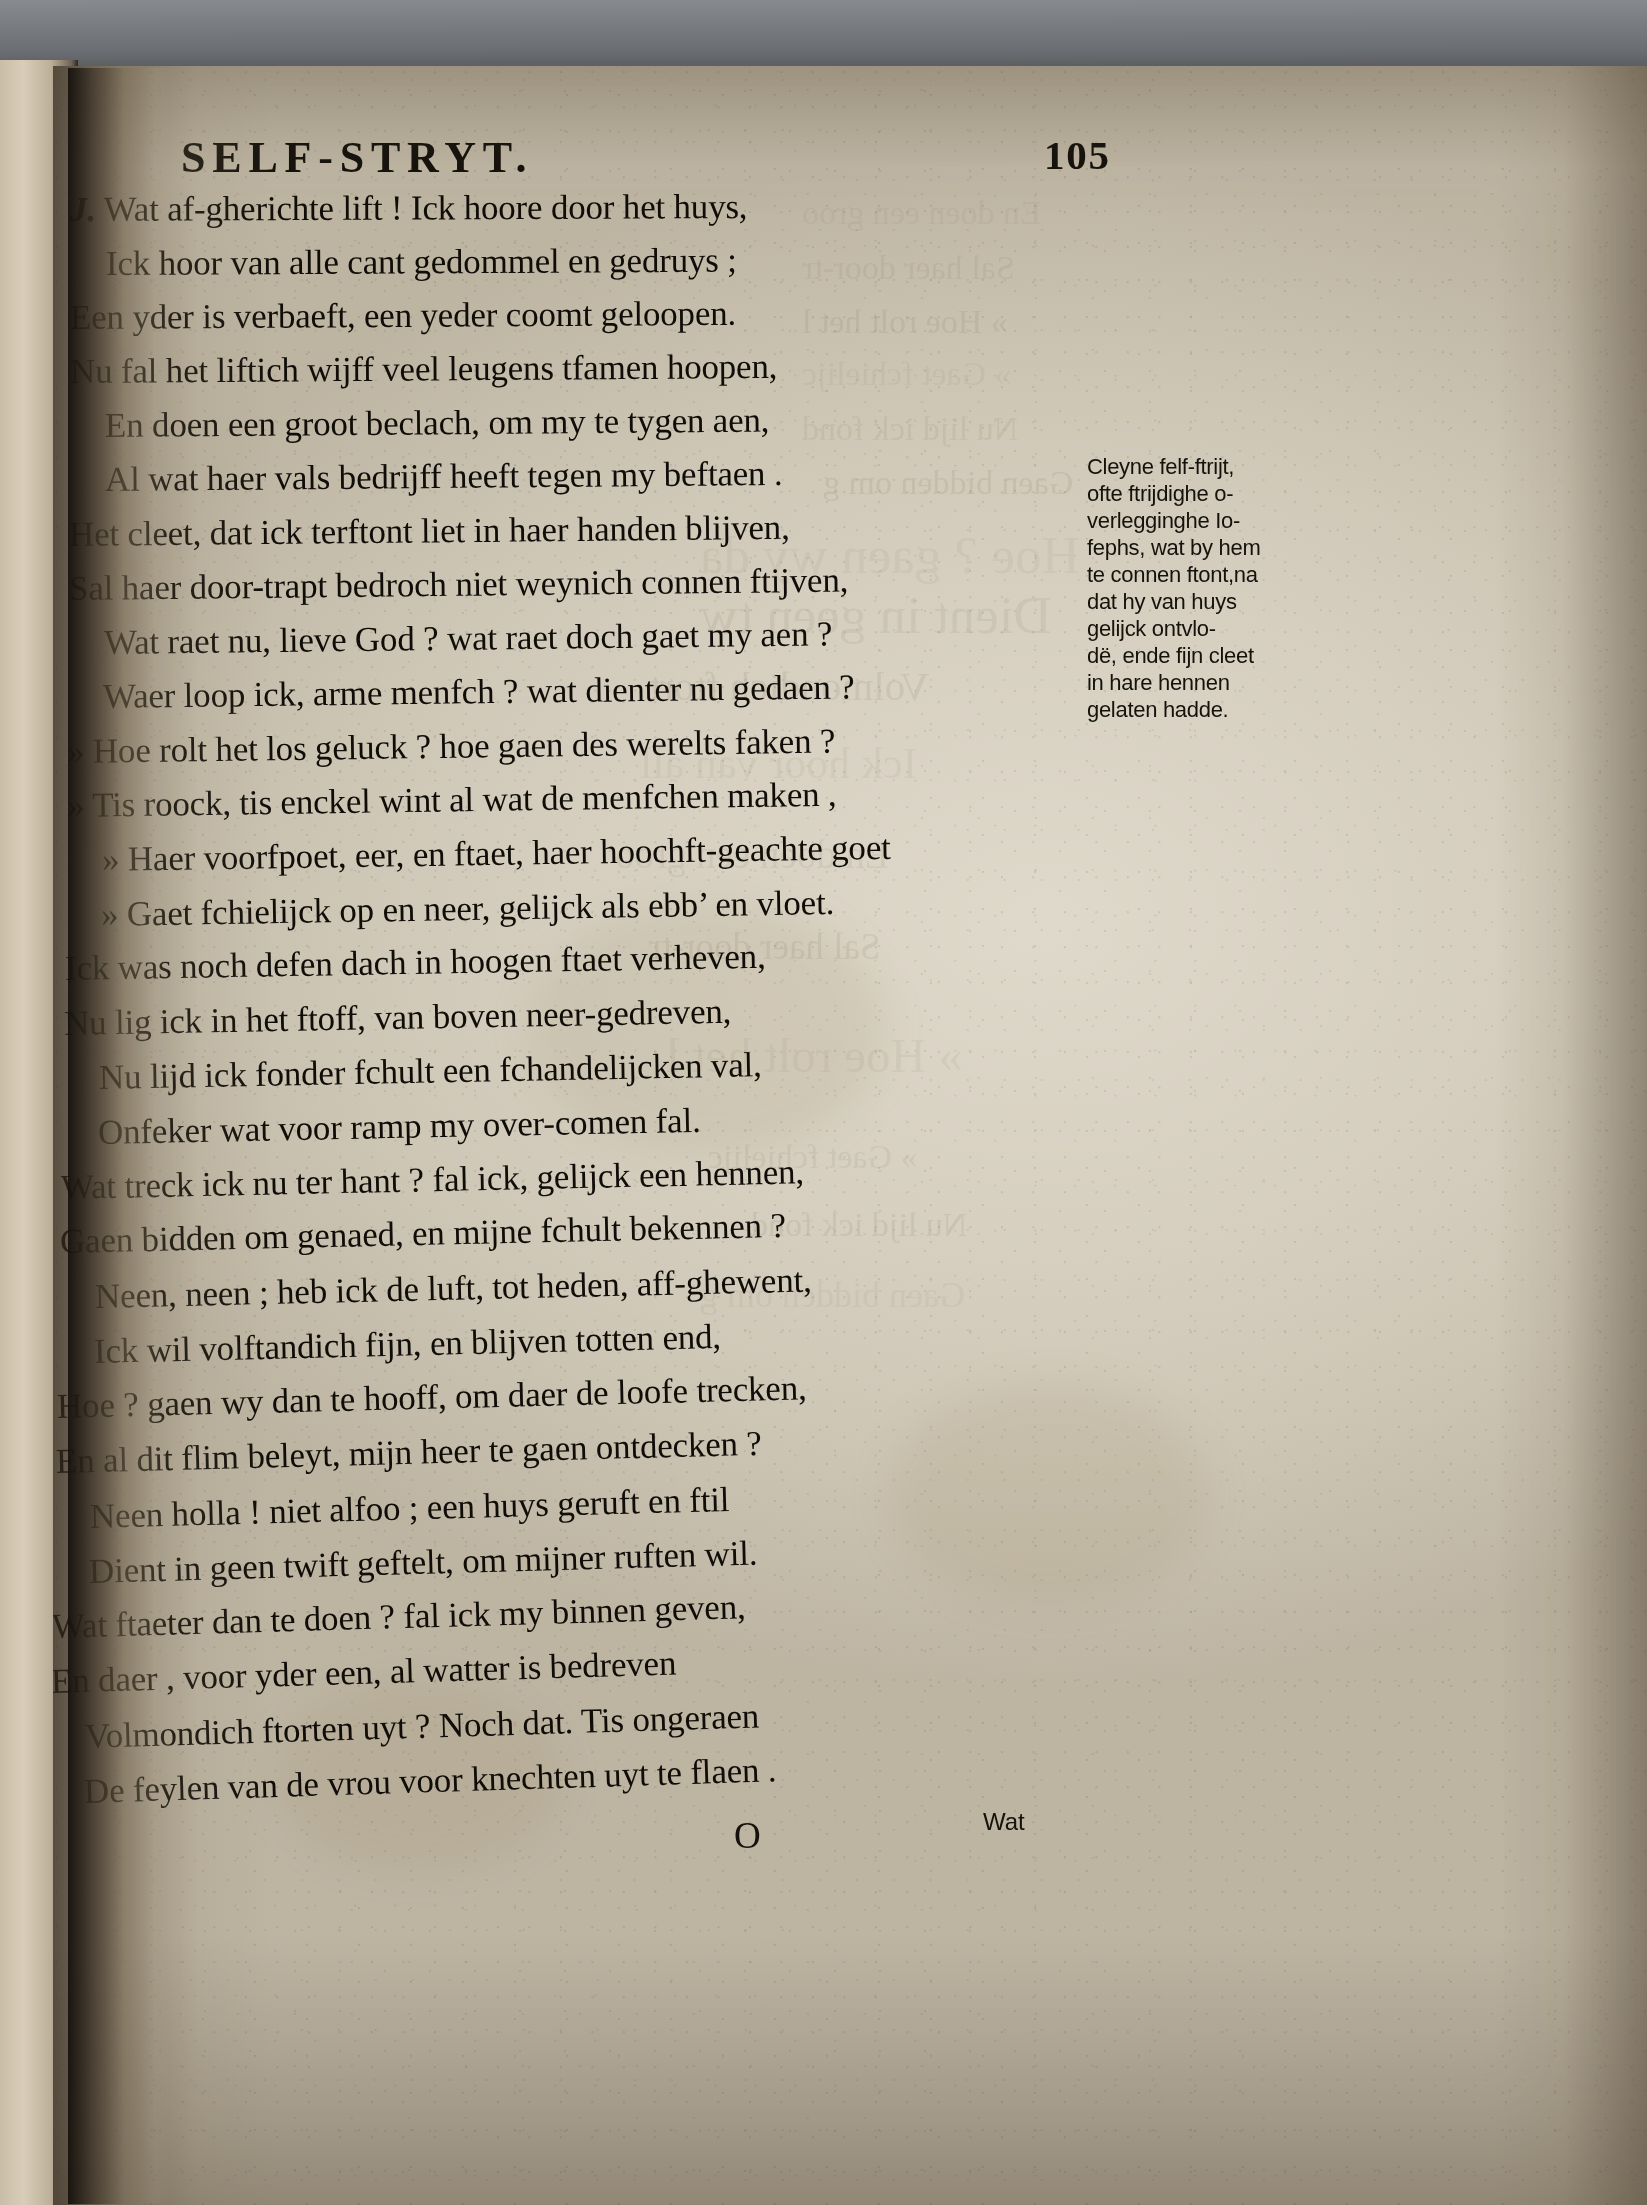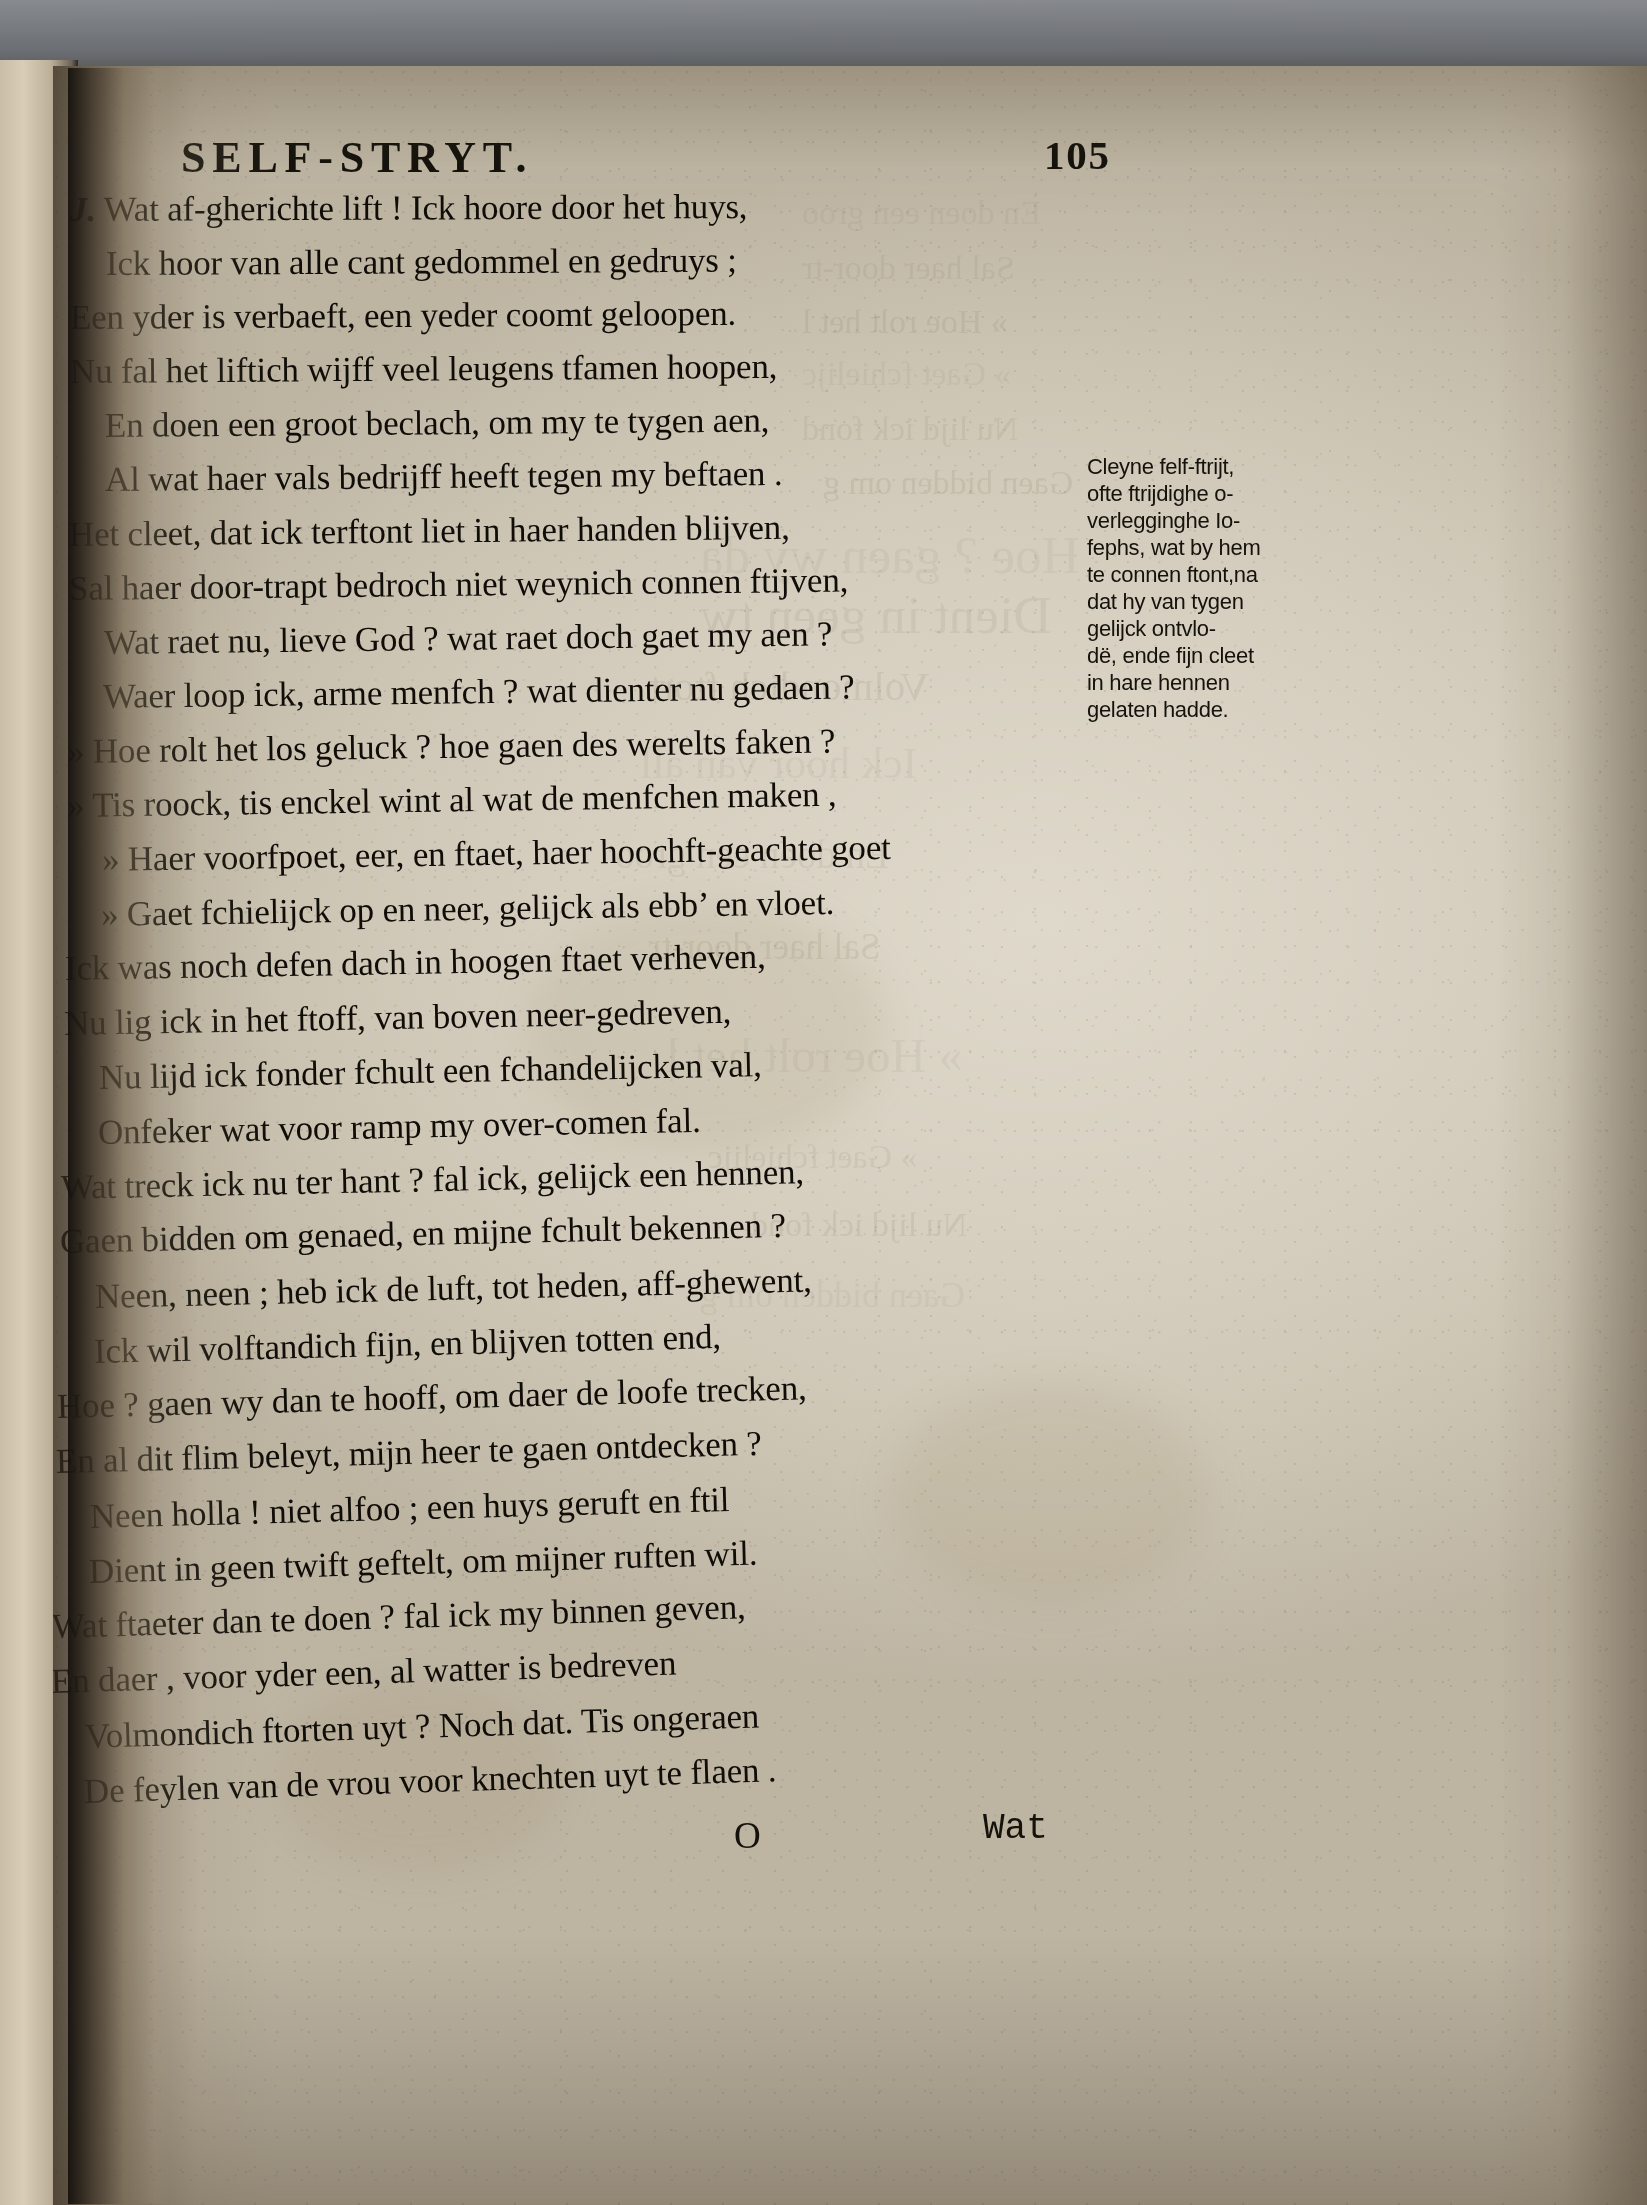--- a/index.html
+++ b/index.html
@@ -79,22 +79,22 @@
   .vline .ini{font-style:italic;font-weight:700;}
 
   
   .gloss{position:absolute;left:1034px;top:387px;width:177px;
     font-family:Liberation Sans, sans-serif;font-size:22px;line-height:27px;
     color:#15120c;letter-spacing:-0.3px;}
   .gloss div{white-space:nowrap;}
 
   .sigmark{position:absolute;left:681px;top:1748px;font-size:37px;
     font-family:"Liberation Serif",serif;color:#15120c;}
-  .catchword{position:absolute;left:930px;top:1742px;font-size:36px;
-    font-family:Liberation Mono, monospace;color:#15120c;}
+  .catchword{position:absolute;left:930px;top:1742px;font-size:24px;
+    font-family:Liberation Sans, sans-serif;color:#15120c;}
 
   
   .bleed{position:absolute;color:rgba(96,84,62,.33);
     font-family:"Liberation Serif",serif;white-space:nowrap;
     transform:scaleX(-1);pointer-events:none;}
 </style>
 </head>
 <body>
 
 <div id="page">
@@ -167,21 +167,21 @@
           <div class="vline" style="left: 32px; top: 1653px; transform: rotate(-1.75deg); transform-origin: left center;"><span>Volmondich ftorten uyt ? Noch dat.  Tis ongeraen</span></div>
           <div class="vline" style="left: 31px; top: 1708px; transform: rotate(-1.8deg); transform-origin: left center;"><span>De feylen van de vrou voor knechten uyt te flaen .</span></div>
         </div>
 
       <div class="gloss" id="glossLayer">
           <div>Cleyne felf-ftrijt,</div>
           <div>ofte ftrijdighe o-</div>
           <div>verlegginghe Io-</div>
           <div>fephs, wat by hem</div>
           <div>te connen ftont,na</div>
-          <div>dat hy van tygen</div>
+          <div>dat hy van huys</div>
           <div>gelijck ontvlo-</div>
           <div>dë, ende fijn cleet</div>
           <div>in hare hennen</div>
           <div>gelaten hadde.</div>
         </div>
 
       <div class="sigmark">O</div>
       <div class="catchword">Wat</div>
     </div>
 

